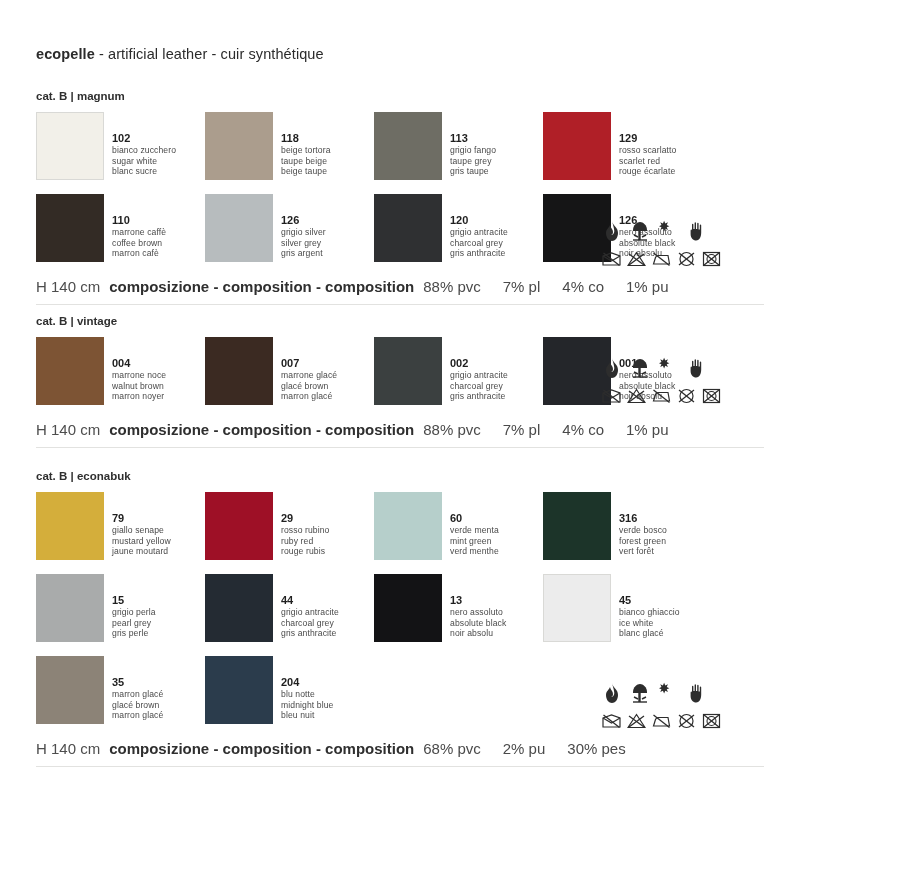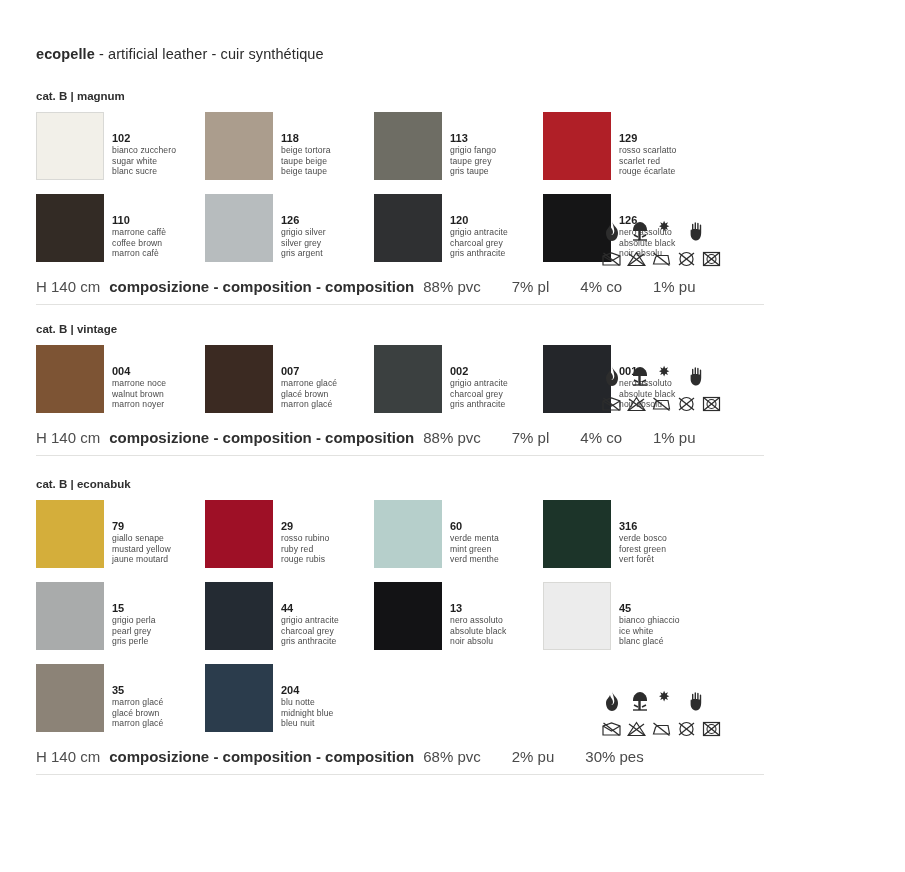--- a/index.html
+++ b/index.html
@@ -73,21 +73,21 @@
   .compline {
     display: flex;
     align-items: baseline;
     gap: 9px;
     font-size: 15px;
     color: #4a4a4a;
     padding-top: 2px;
   }
   .compline .h { color: #4d4d4d; }
   .compline .lbl { font-weight: bold; color: #2f2f2f; }
-  .compline .vals { display: flex; gap: 31px; color: #4a4a4a; }
+  .compline .vals { display: flex; gap: 22px; color: #4a4a4a; }
 
   .rule {
     border: 0;
     border-top: 1px solid #e2e2e0;
     margin: 9px 0 0 0;
   }
 
   
   .care {
     position: absolute;
@@ -259,21 +259,21 @@
       <span class="vals">
         <span>88% pvc</span>
         <span>7% pl</span>
         <span>4% co</span>
         <span>1% pu</span>
       </span>
     </div>
     <hr class="rule">
   </div>
 
-  <div class="section sect-wrap" style="margin-top:18px;">
+  <div class="section sect-wrap" style="margin-top:10px;">
     <div class="section-head">cat. B | vintage</div>
 
     <div class="grid">
       <div class="cell">
         <div class="swatch" style="background:#7d5434;"></div>
         <div class="labels">
           <div class="code">004</div>
           <div class="nm">marrone noce</div>
           <div class="nm">walnut brown</div>
           <div class="nm">marron noyer</div>

